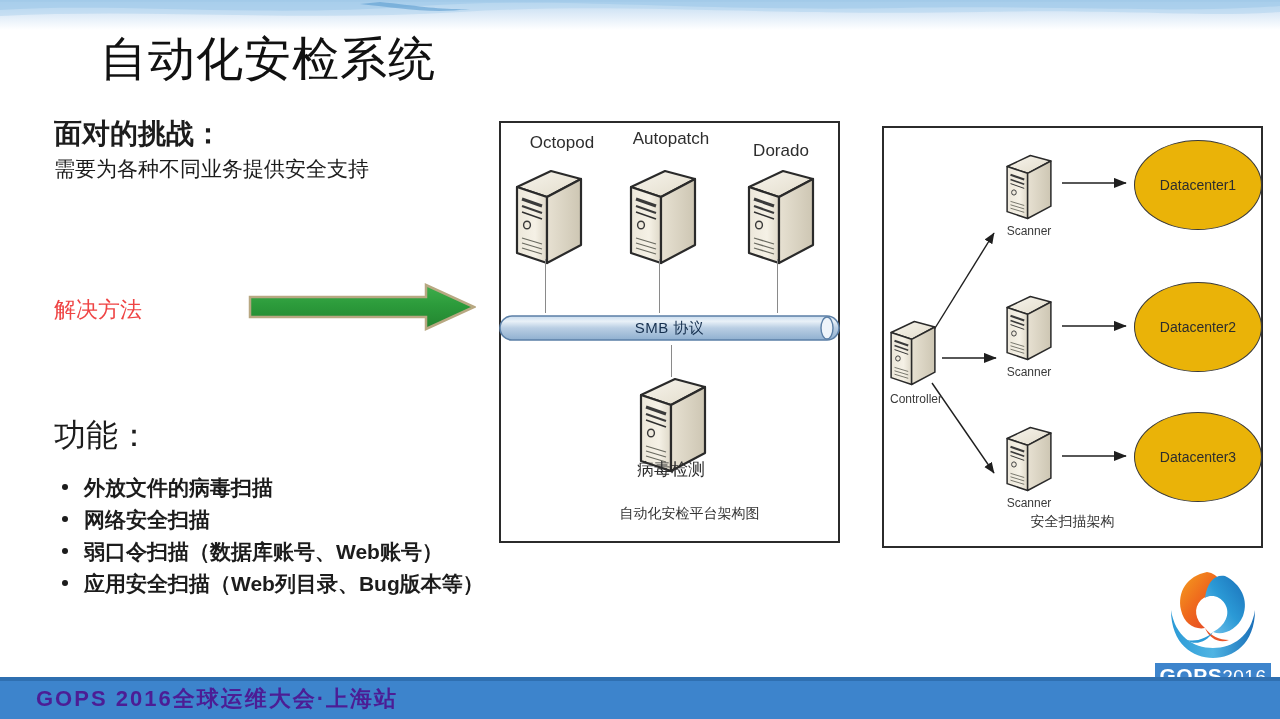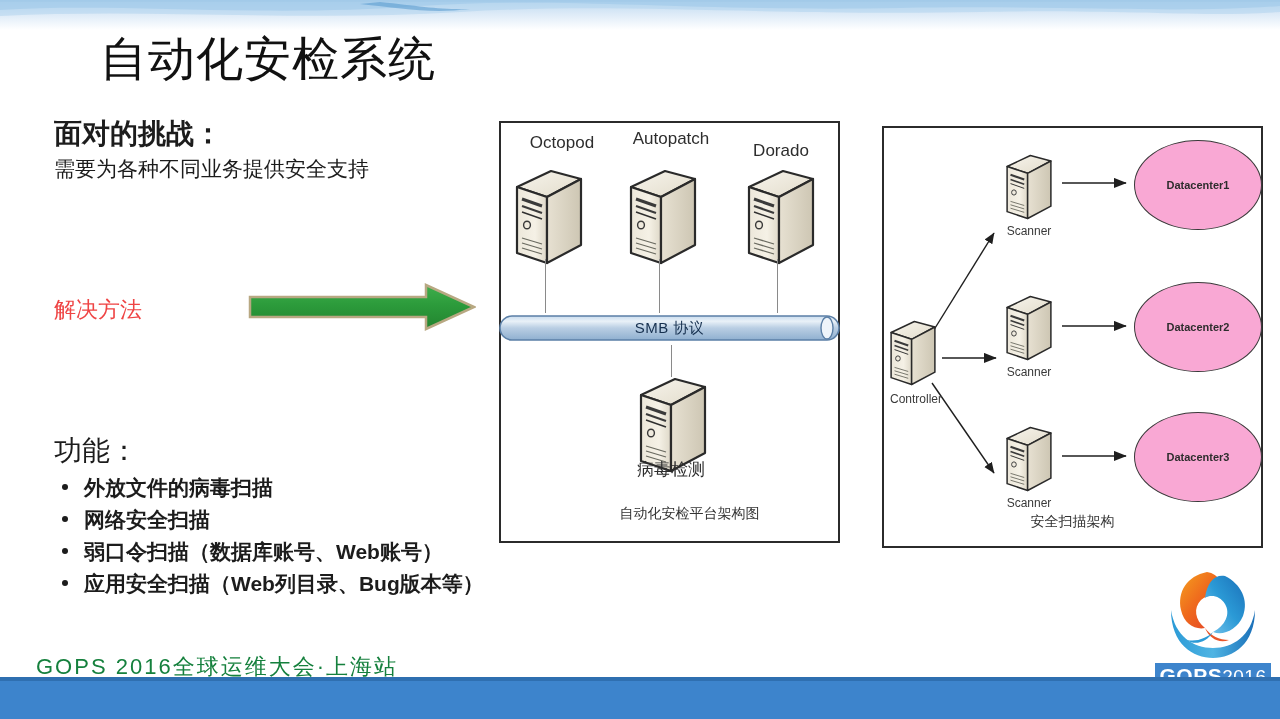--- a/index.html
+++ b/index.html
@@ -50,21 +50,21 @@
   }
 
   
   #solution-arrow {
     position: absolute; left: 248px; top: 283px;
     width: 228px; height: 48px;
   }
 
   
   #features-heading {
-    top: 434px; font-size: 28px; line-height: 34px; font-weight: 400;
+    top: 418px; font-size: 32px; line-height: 34px; font-weight: 400;
     color: #1c1c1c; white-space: nowrap;
   }
   #features-list {
     position: absolute; left: 54px; top: 472px;
     margin: 0; padding: 0; list-style: none;
   }
   #features-list li {
     position: relative;
     font-size: 21px; line-height: 32px; font-weight: 700;
     color: #1c1c1c; white-space: nowrap;
@@ -117,43 +117,43 @@
     display: flex; align-items: center; justify-content: center;
     font-size: 15px; color: #16304f; letter-spacing: .5px;
     pointer-events: none;
   }
 
   
   .dc-ellipse {
     position: absolute;
     border: 1.5px solid #3a3a3a;
     border-radius: 50%;
-    background: #f9a8d4;
+    background: #eab308;
     display: flex; align-items: center; justify-content: center;
-    font-size: 11px; color: #2d2d2d; font-weight: bold;
+    font-size: 14px; color: #2d2d2d;
   }
 
   
   .arrow-svg { position: absolute; }
 
   
   #footer-bar {
     position: absolute; left: 0; top: 677px;
     width: 1280px; height: 42px;
     background: #3d84cc;
   }
   #footer-bar::before {
     content: ""; position: absolute; left: 0; top: 0;
     width: 1280px; height: 4px;
     background: #2f6fb0;
   }
   #footer-text {
-    position: absolute; left: 36px; top: 654px;
-    font-size: 22px; line-height: 26px; font-weight: 400;
-    color: #15803d; letter-spacing: 2px; white-space: nowrap;
+    position: absolute; left: 36px; top: 686px;
+    font-size: 22px; line-height: 26px; font-weight: 700;
+    color: #4c1d95; letter-spacing: 2px; white-space: nowrap;
   }
 
   
   #gops-logo {
     position: absolute; left: 1155px; top: 566px;
     width: 116px; height: 148px;
   }
   #gops-mark { position: absolute; left: 10px; top: 0; width: 96px; height: 96px; }
   #gops-wordmark {
     position: absolute; left: 0; top: 98px; width: 116px; height: 50px;

